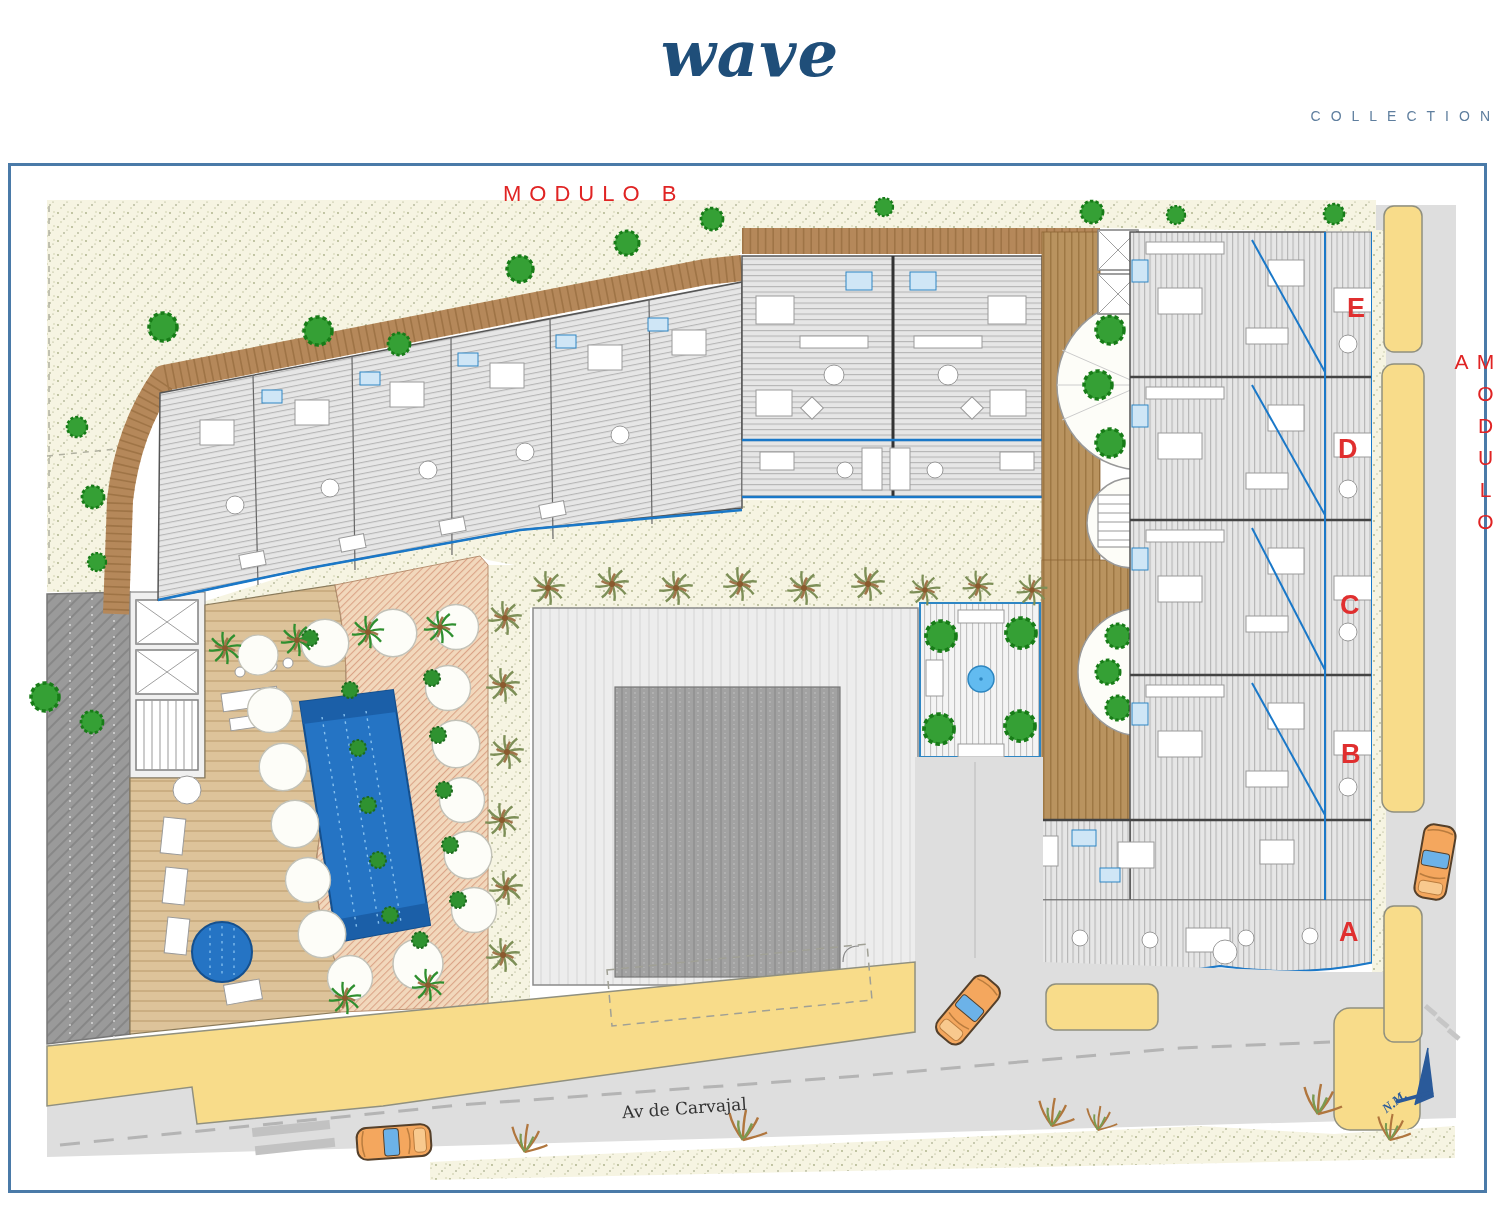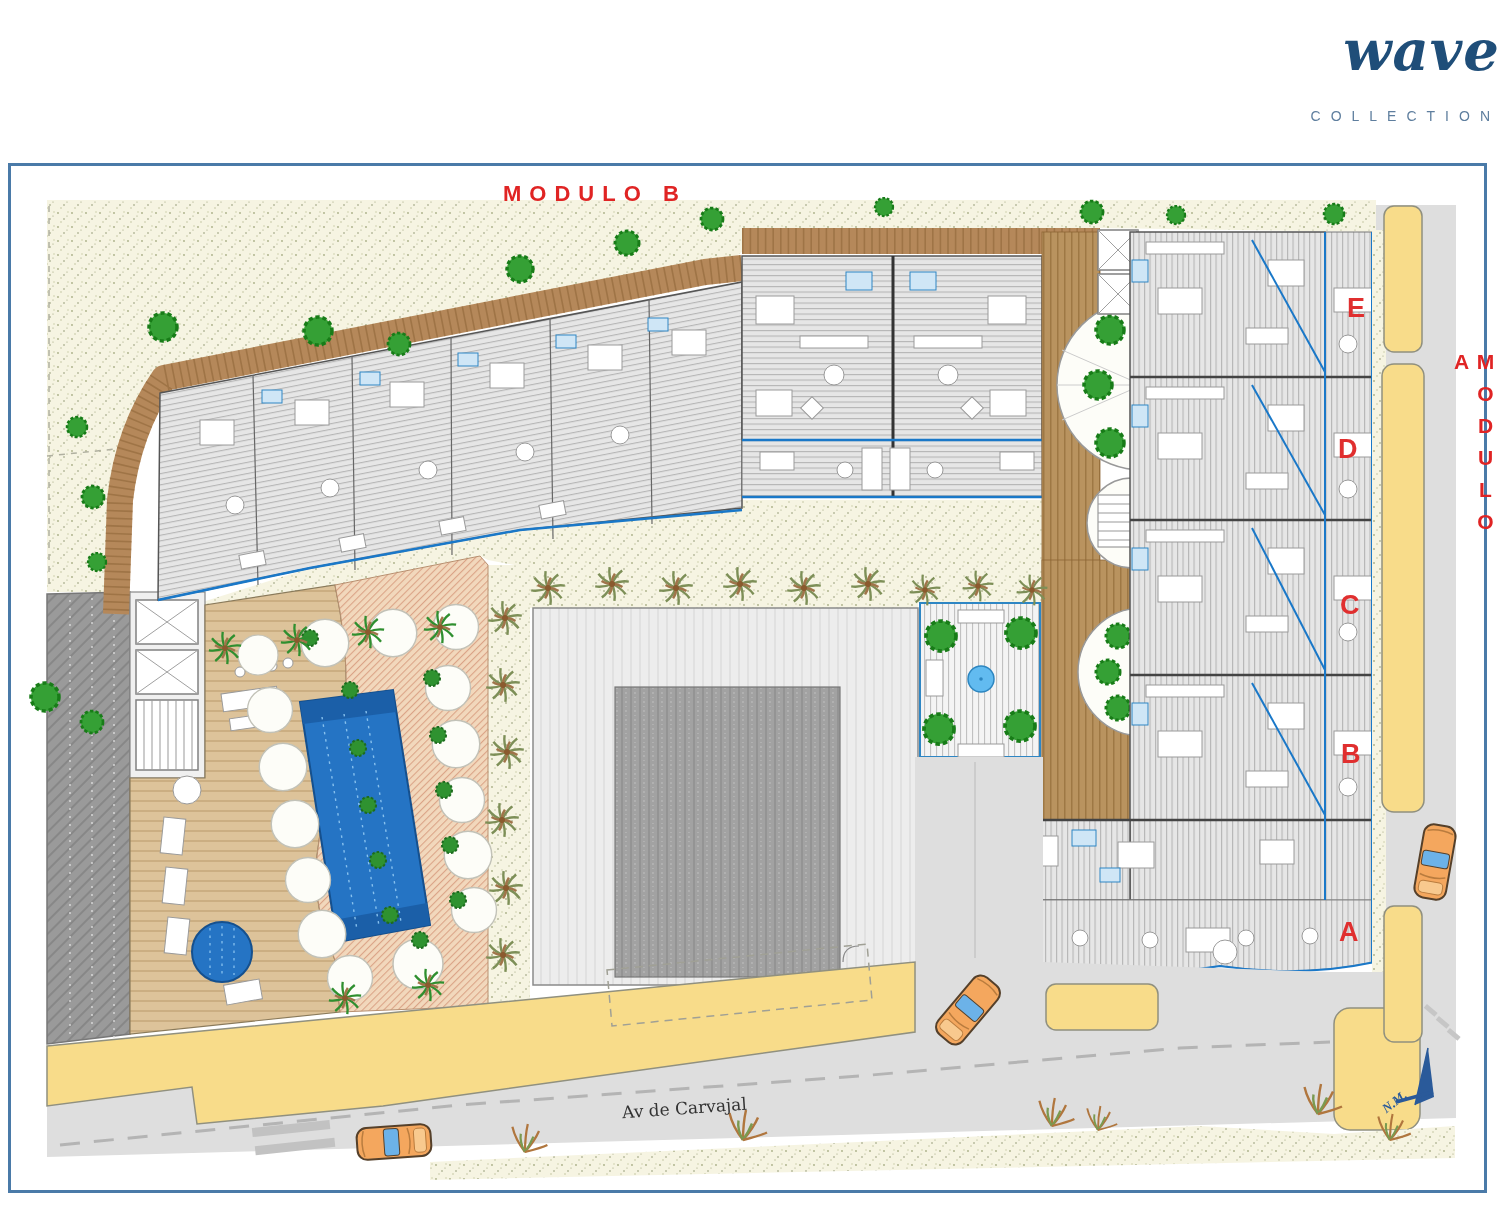--- a/index.html
+++ b/index.html
@@ -1,26 +1,26 @@
 <!DOCTYPE html>
 <html><head>
 <meta charset="utf-8">
 <style>
   html,body{margin:0;padding:0;background:#ffffff;}
   .stage{position:relative;width:1500px;height:1205px;background:#ffffff;overflow:hidden;
          font-family:"Liberation Sans",sans-serif;}
   .plan-svg{position:absolute;left:0;top:0;}
   .frame{position:absolute;left:8px;top:163px;width:1479px;height:1030px;
          border:3px solid #4a7aa8;box-sizing:border-box;}
-  .brand{position:absolute;left:0;right:0;top:22px;text-align:right;
+  .brand{position:absolute;left:0;right:0;top:22px;text-align:center;
          font-family:"DejaVu Serif",serif;font-style:italic;font-weight:700;
-         font-size:56px;color:#1f4e79;letter-spacing:1px;line-height:1;}
+         font-size:64px;color:#1f4e79;letter-spacing:1px;line-height:1;}
   .brand-sub{position:absolute;left:0;right:0;top:108px;text-align:right;
          font-size:14px;color:#5e7e9e;letter-spacing:10px;font-weight:400;}
-  .lbl-red{position:absolute;color:#e02424;font-weight:700;}
+  .lbl-red{position:absolute;color:#e02424;font-weight:400;}
   .modb{left:503px;top:181px;font-size:22px;letter-spacing:8px;}
   .moda{left:1449px;top:350px;font-size:21px;letter-spacing:9px;word-spacing:24px;
         writing-mode:vertical-rl;text-orientation:upright;height:270px;}
   .ul{position:absolute;color:#e02f2f;font-weight:700;font-size:27px;}
   .street{position:absolute;left:622px;top:1098px;font-family:"DejaVu Serif",serif;
           font-size:17px;color:#333;transform:rotate(-4deg);}
   .nm{position:absolute;left:1381px;top:1094px;font-family:"Liberation Serif",serif;
       font-style:italic;font-weight:700;font-size:13px;color:#2a5a9a;transform:rotate(-38deg);}
 </style>
 </head>

